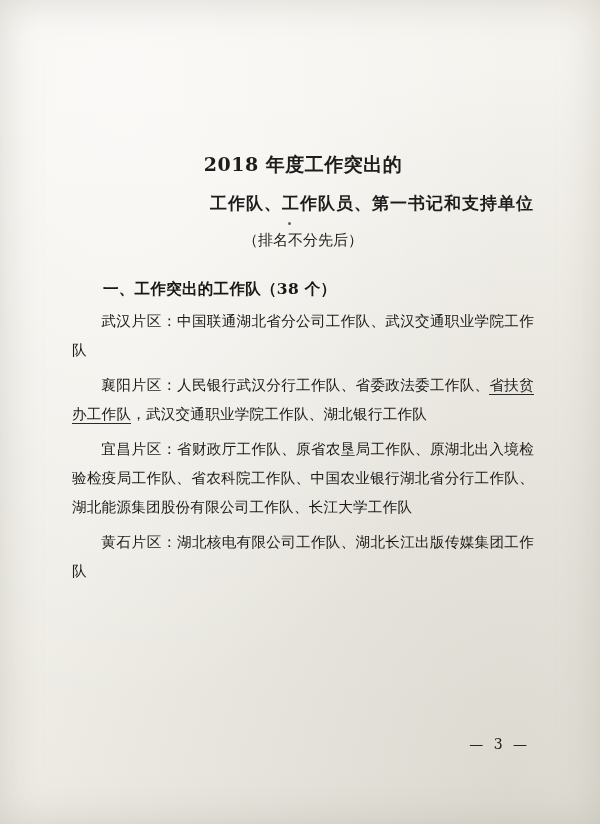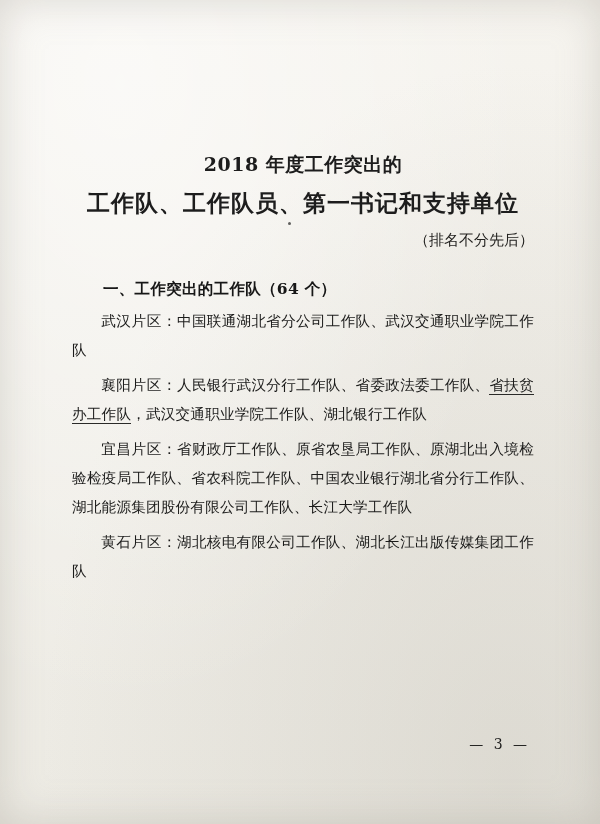--- a/index.html
+++ b/index.html
@@ -43,26 +43,27 @@
     color: #1d1d1d;
     font-weight: bold;
     letter-spacing: 0.5px;
   }
   .doc-title .line1 {
     font-size: 19px;
     line-height: 34px;
     margin-bottom: 4px;
   }
   .doc-title .line2 {
-    font-size: 23px;
+    font-size: 17px;
     line-height: 36px;
     letter-spacing: 1px;
+    text-align: right;
   }
   .subtitle {
-    text-align: right;
+    text-align: center;
     font-size: 15px;
     line-height: 34px;
     color: #22211f;
     margin-top: 2px;
   }
   .dot-mark {
     position: absolute;
     left: 288px;
     top: 222px;
     width: 3px;
@@ -118,21 +119,21 @@
 <div class="page">
   <div class="sheet">
 
     <div class="doc-title">
       <div class="line1">2018 年度工作突出的</div>
       <div class="line2">工作队、工作队员、第一书记和支持单位</div>
     </div>
 
     <div class="subtitle">（排名不分先后）</div>
 
-    <div class="section-heading">一、工作突出的工作队（64 个）</div>
+    <div class="section-heading">一、工作突出的工作队（38 个）</div>
 
     <p class="para">
       <span class="lead">武汉片区：</span><span>中国联通湖北省分公司工作队、武汉交通职业学院工作队</span>
     </p>
 
     <p class="para">
       <span class="lead">襄阳片区：</span><span>人民银行武汉分行工作队、省委政法委工作队、</span><span class="underline-run">省扶贫办工作队</span><span>，武汉交通职业学院工作队、湖北银行工作队</span>
     </p>
 
     <p class="para">

